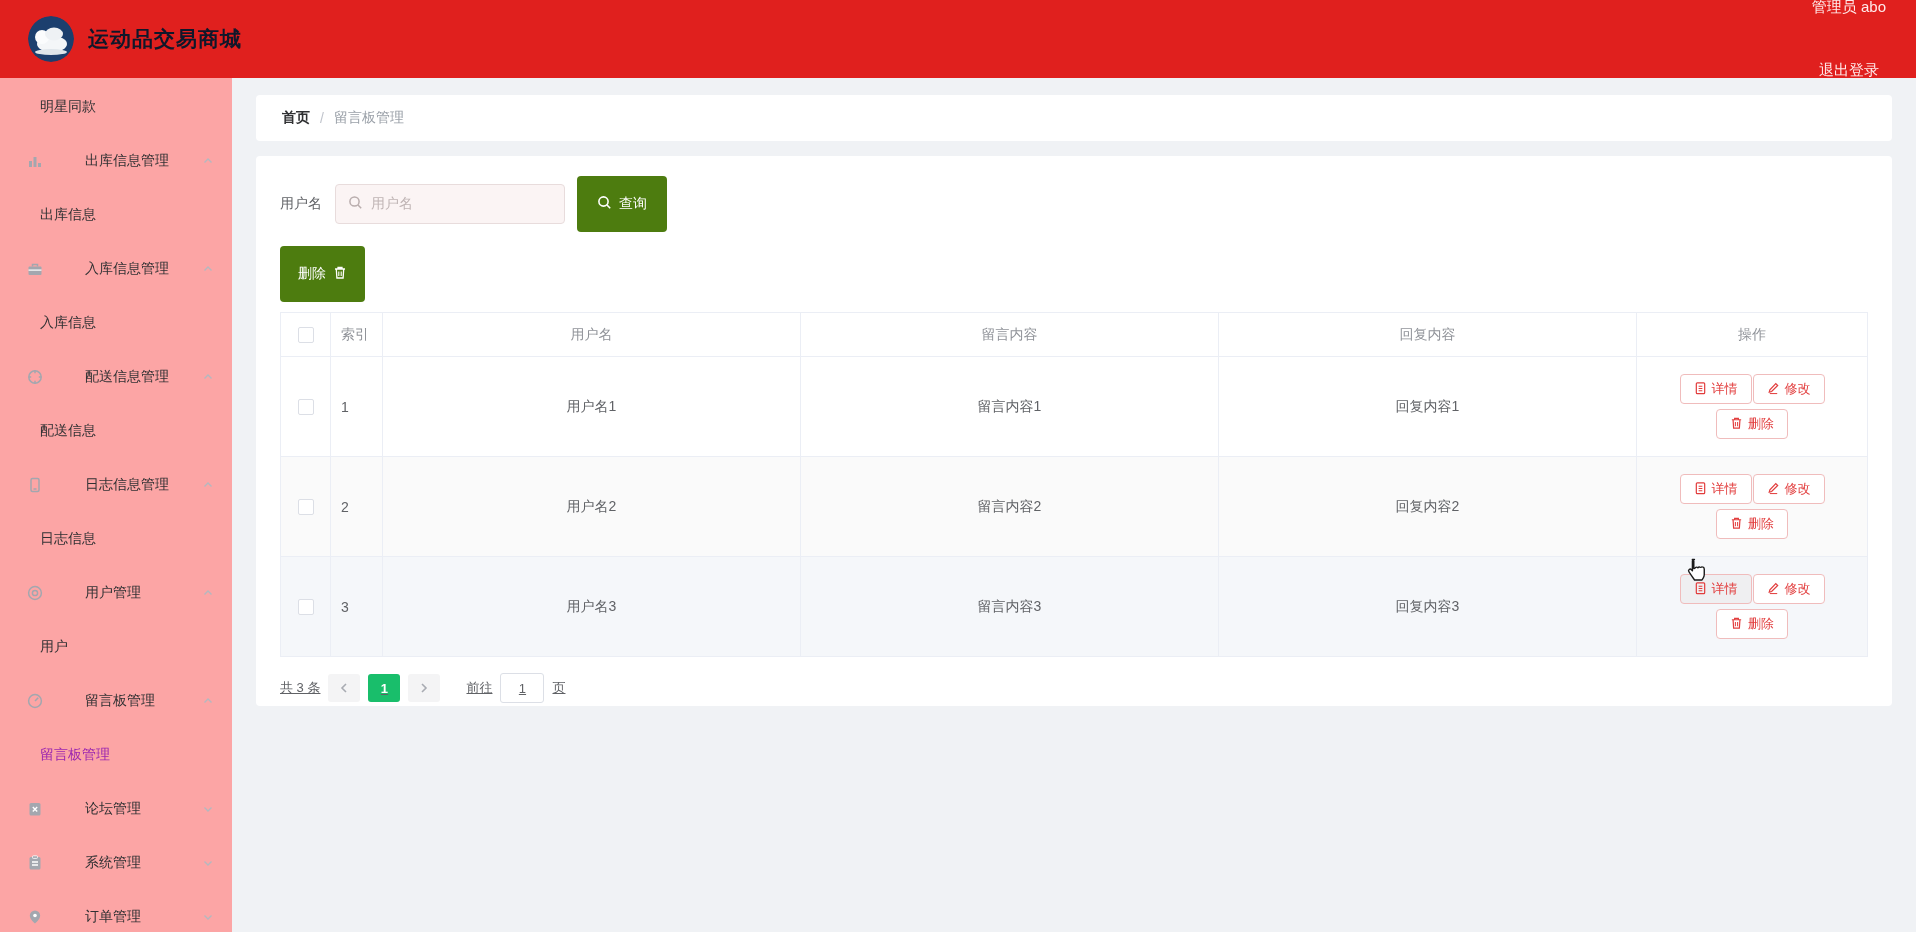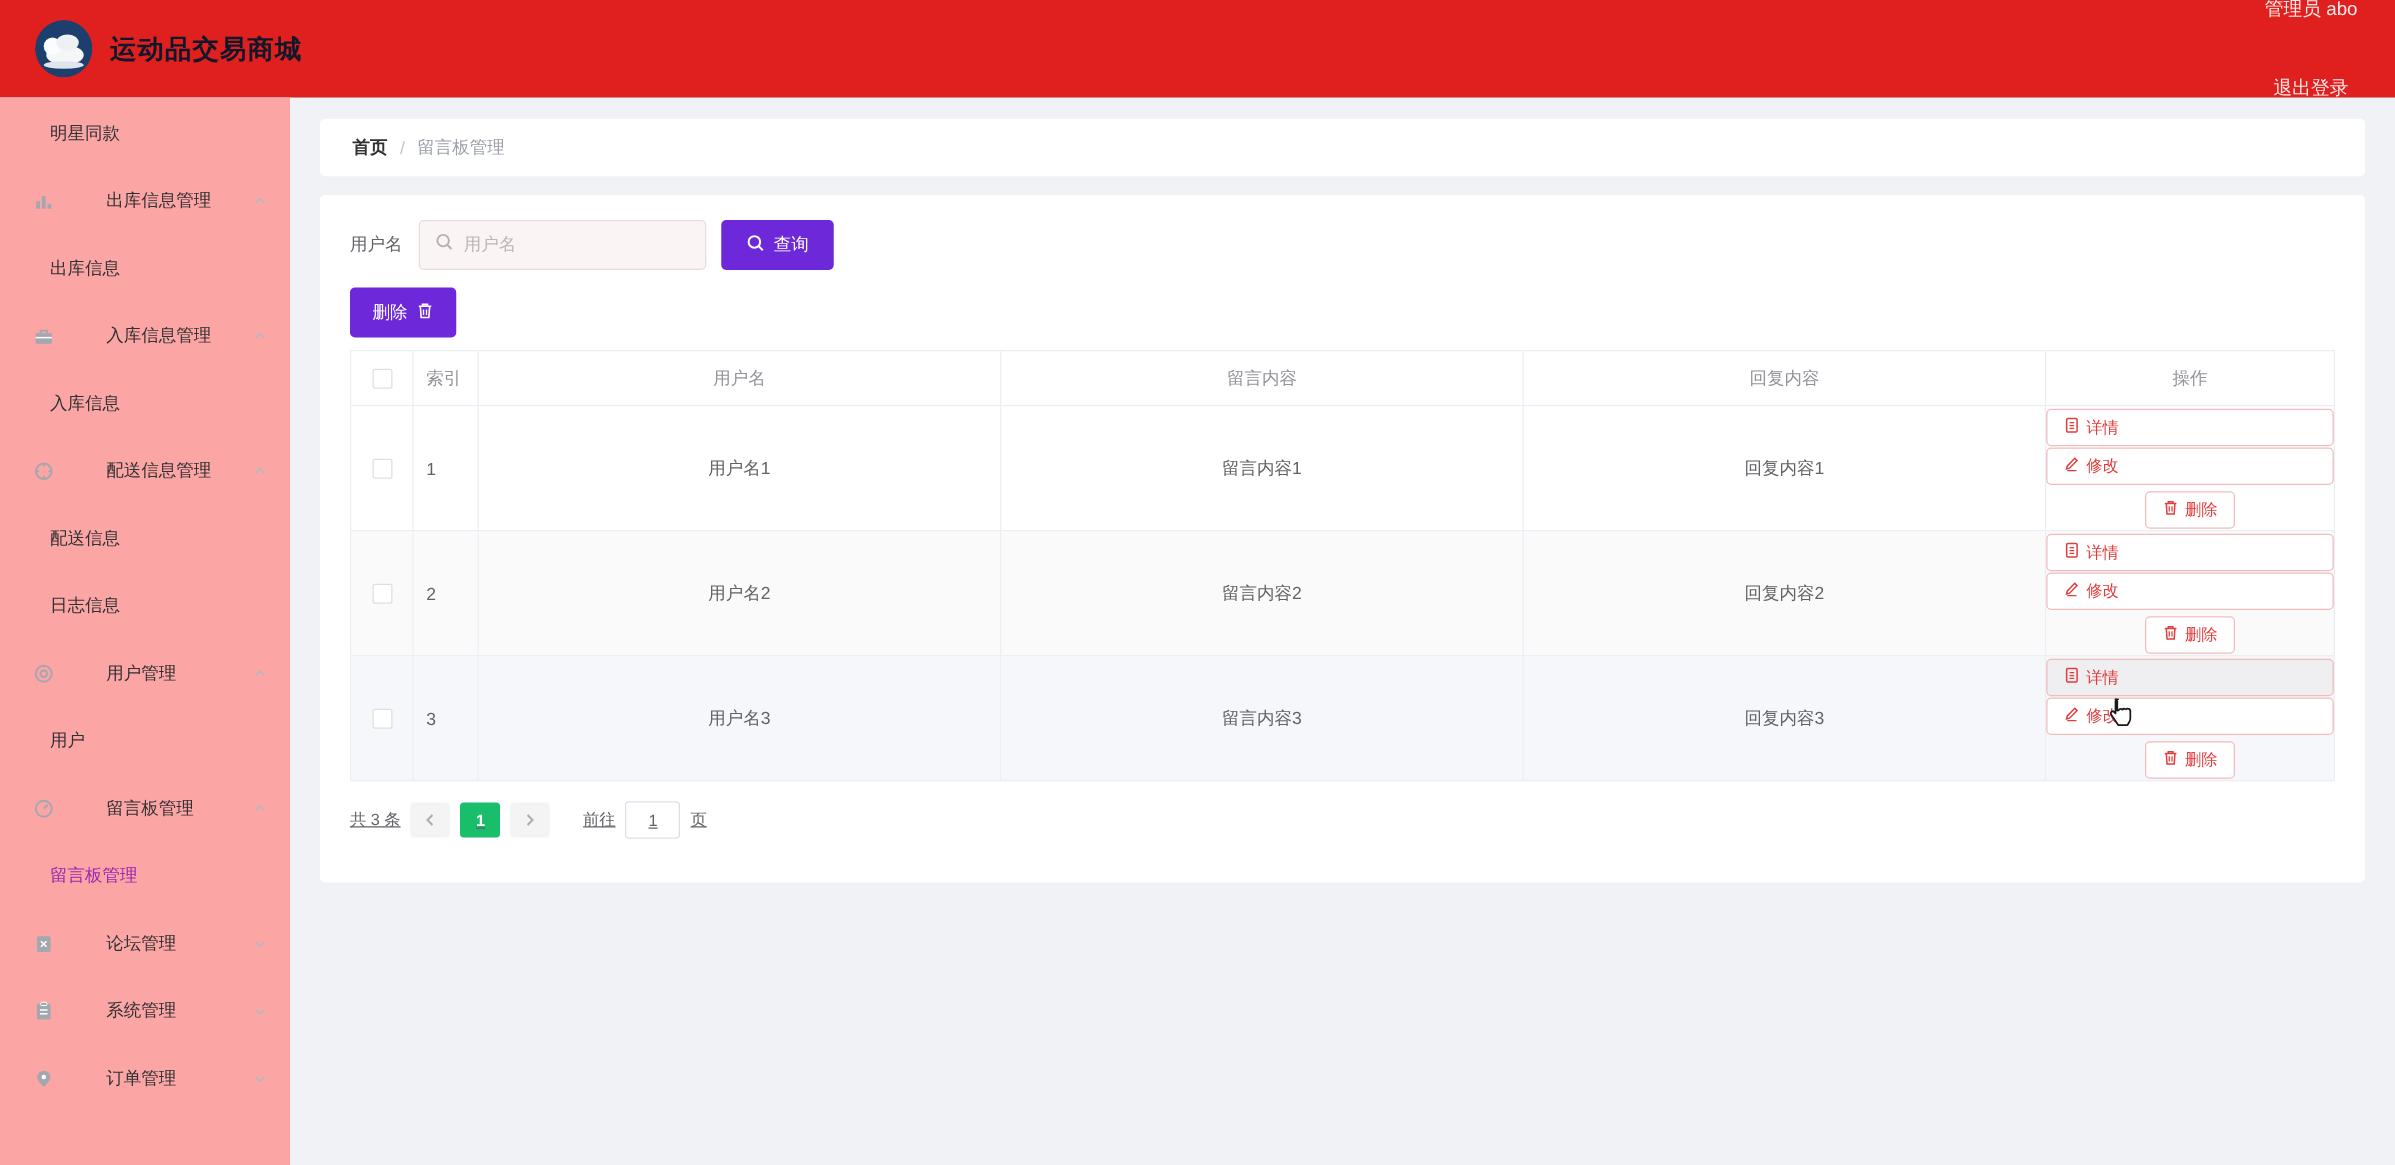--- a/index.html
+++ b/index.html
@@ -31,34 +31,34 @@
   .crumb-sep { color:#c0c4cc; margin:0 10px; }
   .crumb-current { color:#9aa0a8; }
 
   
   .main-card { background:#fff; margin-top:15px; border-radius:4px; padding:20px 24px 24px; height:550px; }
 
   .search-row { display:flex; align-items:center; }
   .search-label { font-size:14px; color:#606266; margin-right:13px; }
   .search-input { width:230px; height:40px; background:#fbf4f4; border:1px solid #e8dcdc; border-radius:4px; display:flex; align-items:center; padding:0 12px; gap:8px; }
   .search-input .ph { color:#bfb4b4; font-size:14px; }
-  .btn-red { background:#6d28d9; color:#fff; height:40px; border:none; border-radius:4px; padding:0 20px; font-size:14px; display:inline-flex; align-items:center; gap:7px; cursor:pointer; font-family:Liberation Sans, sans-serif; }
+  .btn-red { background:#4d7c0f; color:#fff; height:56px; border:none; border-radius:4px; padding:0 20px; font-size:14px; display:inline-flex; align-items:center; gap:7px; cursor:pointer; font-family:Liberation Mono, monospace; }
   .query-btn { margin-left:12px; }
   .delete-btn { margin-top:14px; padding:0 18px; }
 
   
   table { margin-top:10px; border-collapse:collapse; width:100%; table-layout:fixed; }
   th, td { border:1px solid #ebeef5; }
   th { height:44px; color:#909399; font-weight:normal; font-size:14px; text-align:center; background:#fff; }
   td { height:100px; color:#606266; font-size:14px; text-align:center; background:#fff; }
   tr.striped td { background:#fafafa; }
   tr.hovered td { background:#f5f7fa; }
   td.idx-cell, th.idx-cell { text-align:left; padding-left:10px; }
   .cb { width:16px; height:16px; border:1px solid #dcdfe6; border-radius:2px; background:#fff; display:inline-block; vertical-align:middle; cursor:pointer; }
-  .action-line1 { display:flex; gap:1px; justify-content:center;flex-direction:column; }
+  .action-line1 { display:flex; gap:1px; justify-content:center; }
   .action-line2 { display:flex; justify-content:center; margin-top:5px; }
   .abtn { display:inline-flex; align-items:center; gap:5px; border:1px solid #f0bcbc; color:#e23d3d; background:#fff; border-radius:4px; height:30px; padding:0 13px; font-size:13px; cursor:pointer; font-family:inherit; }
   .abtn.btn-hover { background:#efeff1; }
 
   
   .pagination { display:flex; align-items:center; margin-top:16px; font-size:13px; color:#606266;text-decoration:underline; }
   .page-btn { width:32px; height:28px; background:#f4f4f5; border-radius:3px; display:flex; align-items:center; justify-content:center; margin-left:8px; cursor:pointer; }
   .page-num { background:#19be6b; color:#fff; font-weight:bold; font-size:13px; }
   .goto-label { margin-left:26px; }
   .page-input { width:44px; height:30px; border:1px solid #dcdfe6; border-radius:3px; text-align:center; margin:0 8px; font-size:13px; color:#606266; font-family:inherit; background:#fff; }
@@ -138,20 +138,34 @@
         </span>
         <span>配送信息管理</span>
         <span class="chev">
           <svg width="12" height="12" viewBox="0 0 12 12">
             <polyline points="2.5,7.5 6,4 9.5,7.5" fill="none" stroke="#b4b8bf" stroke-width="1.4"></polyline>
           </svg>
         </span>
       </div>
       <div class="menu-sub">
         <span>配送信息</span>
+      </div>
+      <div class="menu-parent">
+        <span class="micon">
+          <svg width="18" height="18" viewBox="0 0 18 18">
+            <rect x="5" y="2.5" width="8" height="13" rx="1.5" fill="none" stroke="#a3a7af" stroke-width="1.5"></rect>
+            <line x1="7.5" y1="13" x2="10.5" y2="13" stroke="#a3a7af" stroke-width="1.5"></line>
+          </svg>
+        </span>
+        <span>日志信息管理</span>
+        <span class="chev">
+          <svg width="12" height="12" viewBox="0 0 12 12">
+            <polyline points="2.5,7.5 6,4 9.5,7.5" fill="none" stroke="#b4b8bf" stroke-width="1.4"></polyline>
+          </svg>
+        </span>
       </div>
       <div class="menu-sub">
         <span>日志信息</span>
       </div>
       <div class="menu-parent">
         <span class="micon">
           <svg width="18" height="18" viewBox="0 0 18 18">
             <circle cx="9" cy="9" r="6.4" fill="none" stroke="#a3a7af" stroke-width="1.5"></circle>
             <circle cx="9" cy="9" r="2.6" fill="none" stroke="#a3a7af" stroke-width="1.5"></circle>
           </svg>

